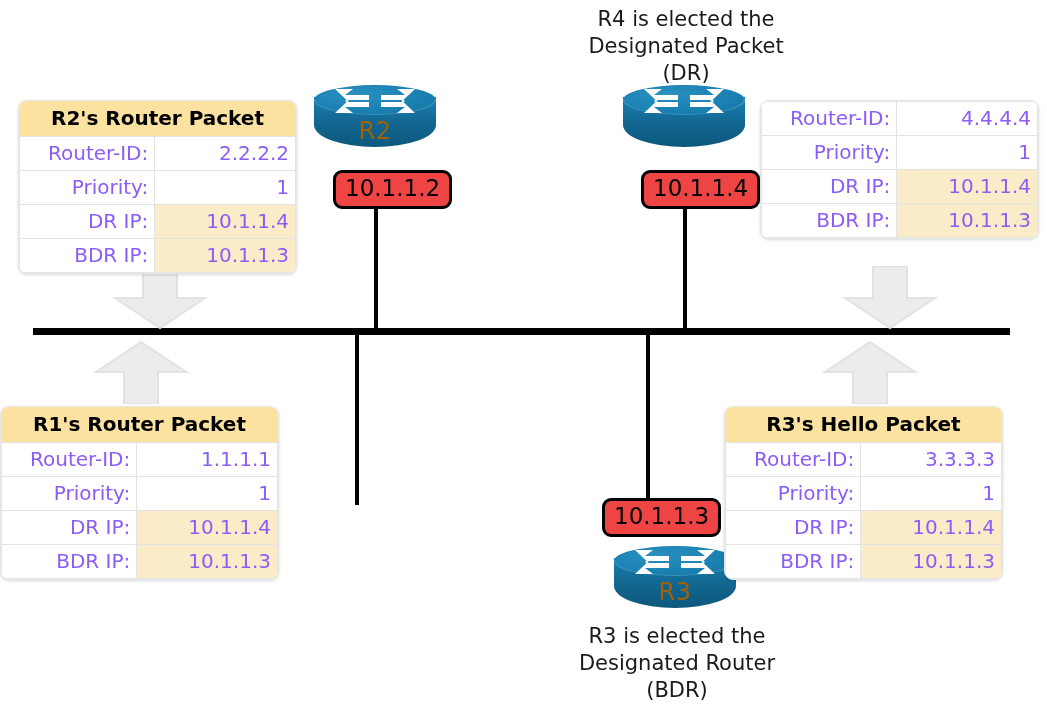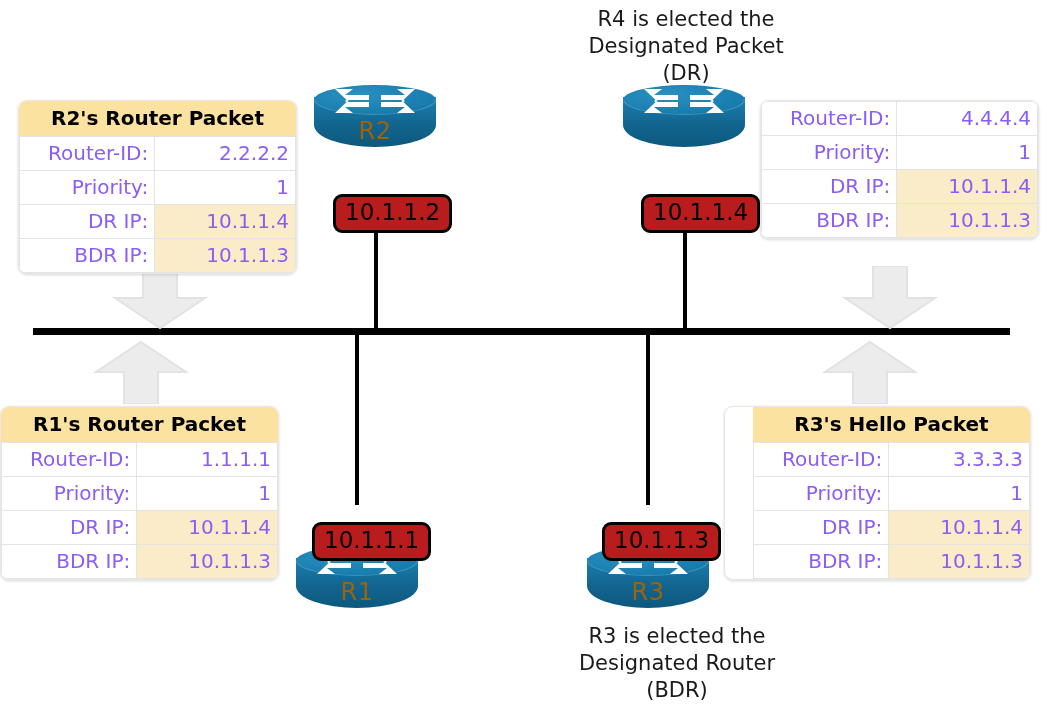--- a/index.html
+++ b/index.html
@@ -88,30 +88,29 @@
     text-align: center;
     color: #a16207;
     font-size: 24px;
     font-family: "DejaVu Sans", sans-serif;
     letter-spacing: 0.5px;
   }
 
   
   .ip-pill {
     position: absolute;
-    background: #b91c1c;
+    background: #ef4444;
     border: 3px solid #000000;
     border-radius: 9px;
     padding: 2px 9px 4px 9px;
     font-size: 23px;
     font-family: "DejaVu Sans", sans-serif;
     color: #000000;
     line-height: 1.16;
     white-space: nowrap;
-    margin-top: 24px;
   }
 
   
   .packet {
     position: absolute;
     width: 277px;
     background: #ffffff;
     border-radius: 9px;
     box-shadow: 0 1px 3px rgba(0,0,0,0.16);
     overflow: hidden;
@@ -214,38 +213,22 @@
       <g fill="#ffffff">
         <polygon points="4,6 22,6 14,12 38,12 38,17 14,17 22,23"></polygon>
         <polygon points="84,30 66,30 74,24 50,24 50,19 74,19 66,13"></polygon>
         <polygon points="4,30 22,30 14,24 38,24 38,19 14,19 22,13"></polygon>
         <polygon points="84,6 66,6 74,12 50,12 50,17 74,17 66,23"></polygon>
       </g>
     </svg>
   </div>
   <div class="ip-pill" style="left:641px; top:170px;">10.1.1.4</div>
 
-  <div class="router" style="left:296px; top:546px;">
-    <div class="cyl-body"></div>
-    <div class="cyl-top">
-      <div class="cyl-top-inner"></div>
-    </div>
-    <svg class="arrows" viewBox="0 0 88 36">
-      <g fill="#ffffff">
-        <polygon points="4,6 22,6 14,12 38,12 38,17 14,17 22,23"></polygon>
-        <polygon points="84,30 66,30 74,24 50,24 50,19 74,19 66,13"></polygon>
-        <polygon points="4,30 22,30 14,24 38,24 38,19 14,19 22,13"></polygon>
-        <polygon points="84,6 66,6 74,12 50,12 50,17 74,17 66,23"></polygon>
-      </g>
-    </svg>
-    <div class="rlabel">R1</div>
-  </div>
-  <div class="ip-pill" style="left:312px; top:498px;">10.1.1.1</div>
-
-  <div class="router" style="left:587px; top:546px;">
+
+  <div class="router" style="left:614px; top:546px;">
     <div class="cyl-body"></div>
     <div class="cyl-top">
       <div class="cyl-top-inner"></div>
     </div>
     <svg class="arrows" viewBox="0 0 88 36">
       <g fill="#ffffff">
         <polygon points="4,6 22,6 14,12 38,12 38,17 14,17 22,23"></polygon>
         <polygon points="84,30 66,30 74,24 50,24 50,19 74,19 66,13"></polygon>
         <polygon points="4,30 22,30 14,24 38,24 38,19 14,19 22,13"></polygon>
         <polygon points="84,6 66,6 74,12 50,12 50,17 74,17 66,23"></polygon>
@@ -319,21 +302,21 @@
             <td class="v">10.1.1.4</td>
           </tr>
           <tr class="hl">
             <td class="k">BDR IP:</td>
             <td class="v">10.1.1.3</td>
           </tr>
         </tbody>
     </table>
   </div>
 
-  <div class="packet" style="left:724px; top:406px;padding-left:28px;">
+  <div class="packet" style="left:724px; top:406px;">
     <div class="ph">R3's Hello Packet</div>
     <table>
       <tbody>
           <tr>
             <td class="k">Router-ID:</td>
             <td class="v">3.3.3.3</td>
           </tr>
           <tr>
             <td class="k">Priority:</td>
             <td class="v">1</td>

